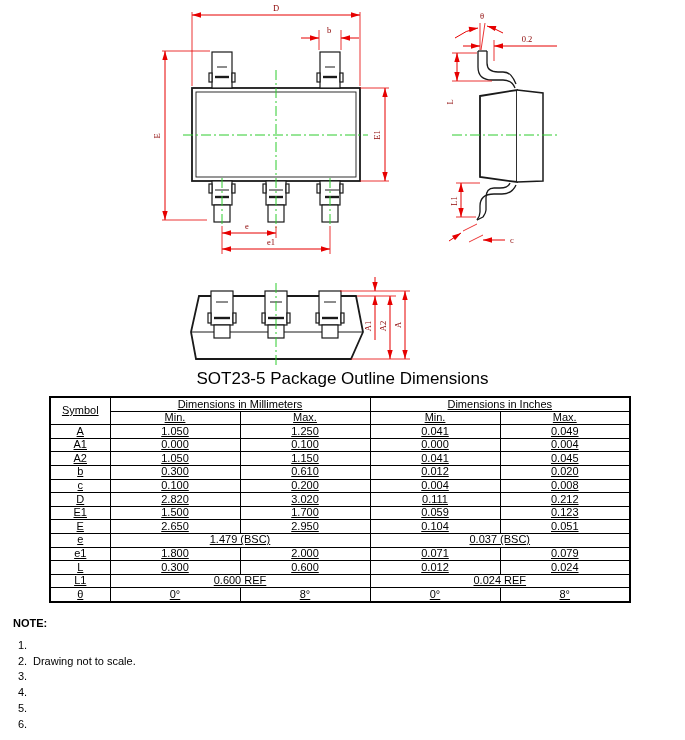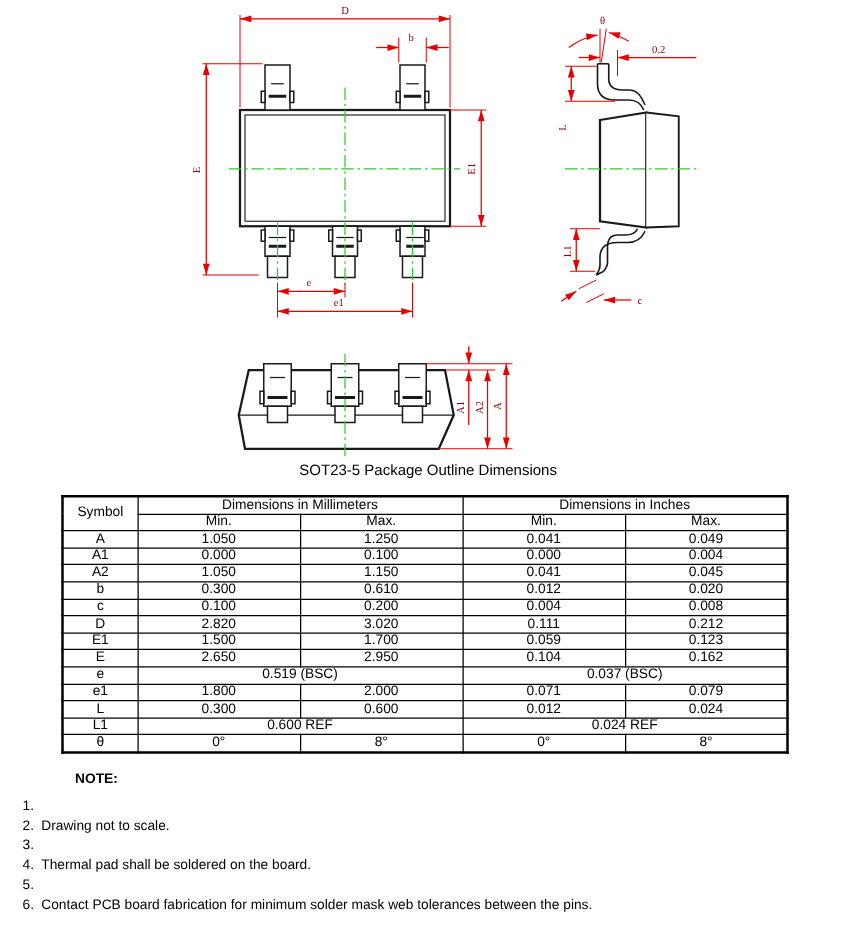--- a/index.html
+++ b/index.html
@@ -7,27 +7,27 @@
         font-family:"Liberation Sans",sans-serif;color:#000;overflow:hidden;}
   #drawing{position:absolute;left:0;top:0;}
   .outline{stroke:#1a1a1a;fill:#fff;}
   .thin{stroke:#1a1a1a;fill:#fff;stroke-width:1.2;}
   .tick{stroke:#1a1a1a;fill:none;}
   .dim{stroke:#e60000;stroke-width:1;fill:none;}
   .ext{stroke:#e60000;stroke-width:0.8;fill:none;}
   .cl{stroke:#2ecc2e;stroke-width:1;fill:none;stroke-dasharray:10 3 2 3;}
   .dimlabel{fill:#8b0000;font-family:"Liberation Serif",serif;font-size:8.5px;}
   #caption{position:absolute;left:0;top:369px;width:685px;text-align:center;
-           font-size:12px;}
+           font-size:17px;}
   #dim-table{position:absolute;left:49px;top:396px;border-collapse:collapse;
-             border:2px solid #000;font-size:11px;table-layout:fixed;width:580px;}
+             border:2px solid #000;font-size:11px;table-layout:fixed;width:580px;text-decoration:underline;}
   #dim-table th,#dim-table td{border:1px solid #000;padding:0 2px;height:12.6px;
              line-height:1.05;text-align:center;font-weight:normal;overflow:hidden;}
   #notes{position:absolute;left:0;top:617px;width:685px;font-size:11px;}
-  #note-title{position:absolute;left:13px;top:0;font-weight:bold;margin-left:47px;}
+  #note-title{position:absolute;left:13px;top:0;font-weight:bold;}
   #note-list{position:absolute;left:0;top:21px;width:685px;}
   .note-row{display:flex;line-height:15.7px;}
   .note-num{margin-left:18px;width:15px;flex:none;}
 </style>
 </head>
 <body>
 
 <div id="page">
 
 <svg id="drawing" width="685" height="392" viewBox="0 0 685 392">
@@ -309,25 +309,25 @@
           <td>1.500</td>
           <td>1.700</td>
           <td>0.059</td>
           <td>0.123</td>
         </tr>
         <tr>
           <td>E</td>
           <td>2.650</td>
           <td>2.950</td>
           <td>0.104</td>
-          <td>0.162</td>
+          <td>0.051</td>
         </tr>
         <tr>
           <td>e</td>
-          <td colspan="2">0.519 (BSC)</td>
+          <td colspan="2">1.479 (BSC)</td>
           <td colspan="2">0.037 (BSC)</td>
         </tr>
         <tr>
           <td>e1</td>
           <td>1.800</td>
           <td>2.000</td>
           <td>0.071</td>
           <td>0.079</td>
         </tr>
         <tr>
@@ -360,25 +360,23 @@
     </div>
     <div class="note-row">
       <span class="note-num">2.</span>
       <span class="note-text">Drawing not to scale.</span>
     </div>
     <div class="note-row">
       <span class="note-num">3.</span>
     </div>
     <div class="note-row">
       <span class="note-num">4.</span>
-      <span class="note-text">Thermal pad shall be soldered on the board.</span>
     </div>
     <div class="note-row">
       <span class="note-num">5.</span>
     </div>
     <div class="note-row">
       <span class="note-num">6.</span>
-      <span class="note-text">Contact PCB board fabrication for minimum solder mask web tolerances between the pins.</span>
     </div>
   </div>
 </div>
 
 </div>
 
 </body></html>

